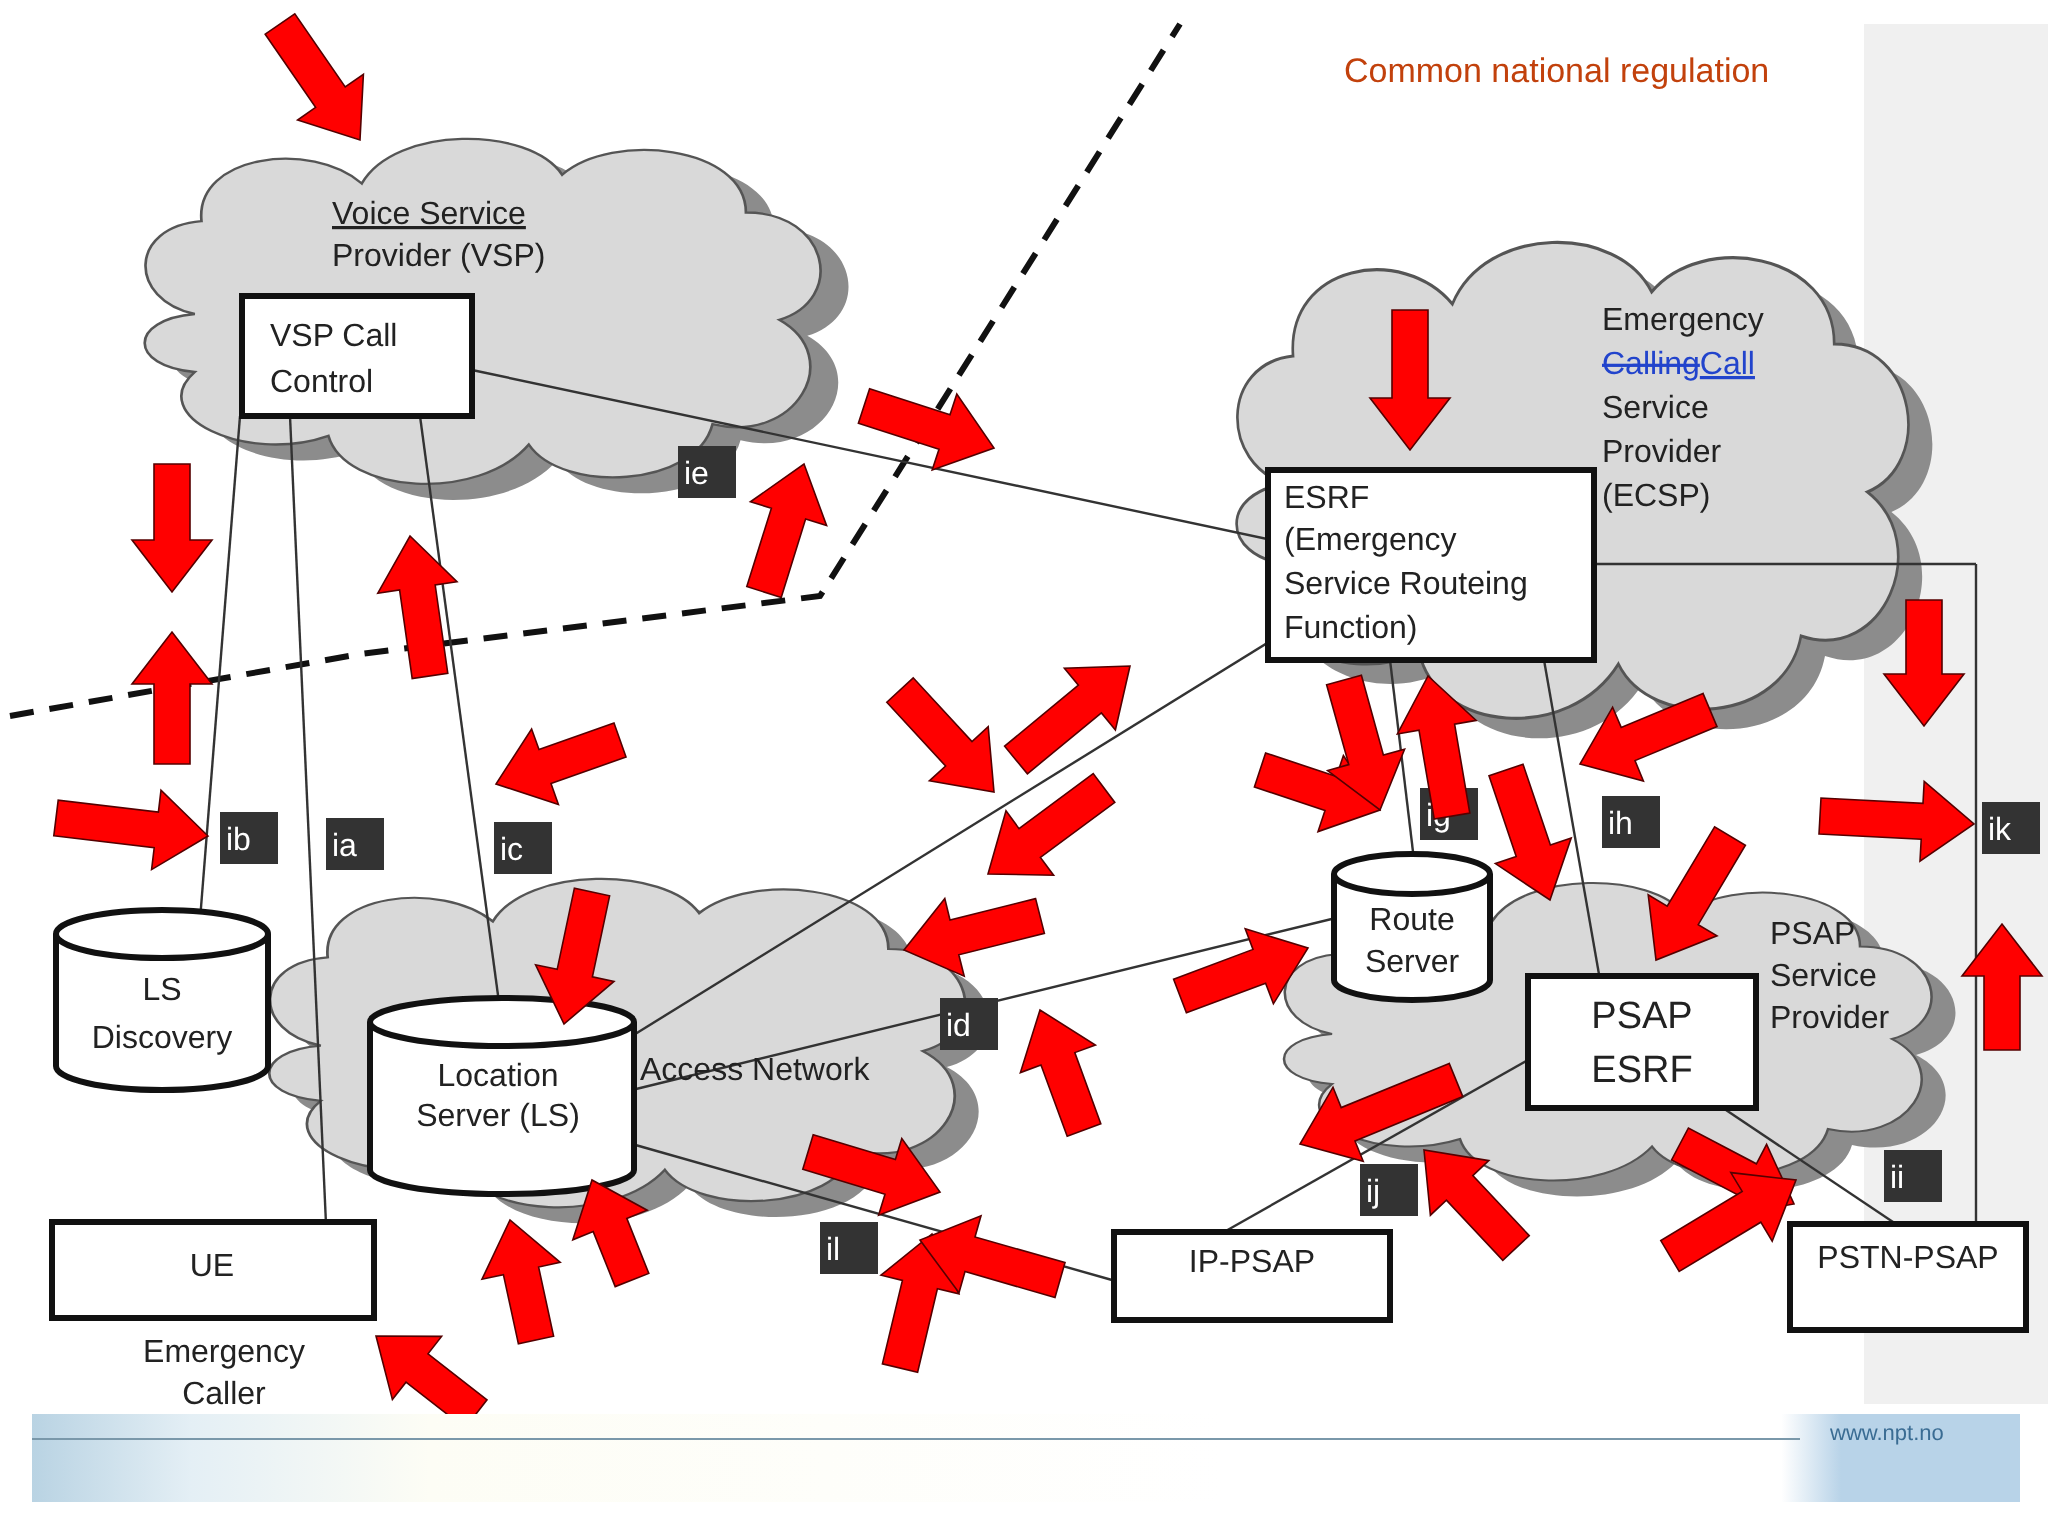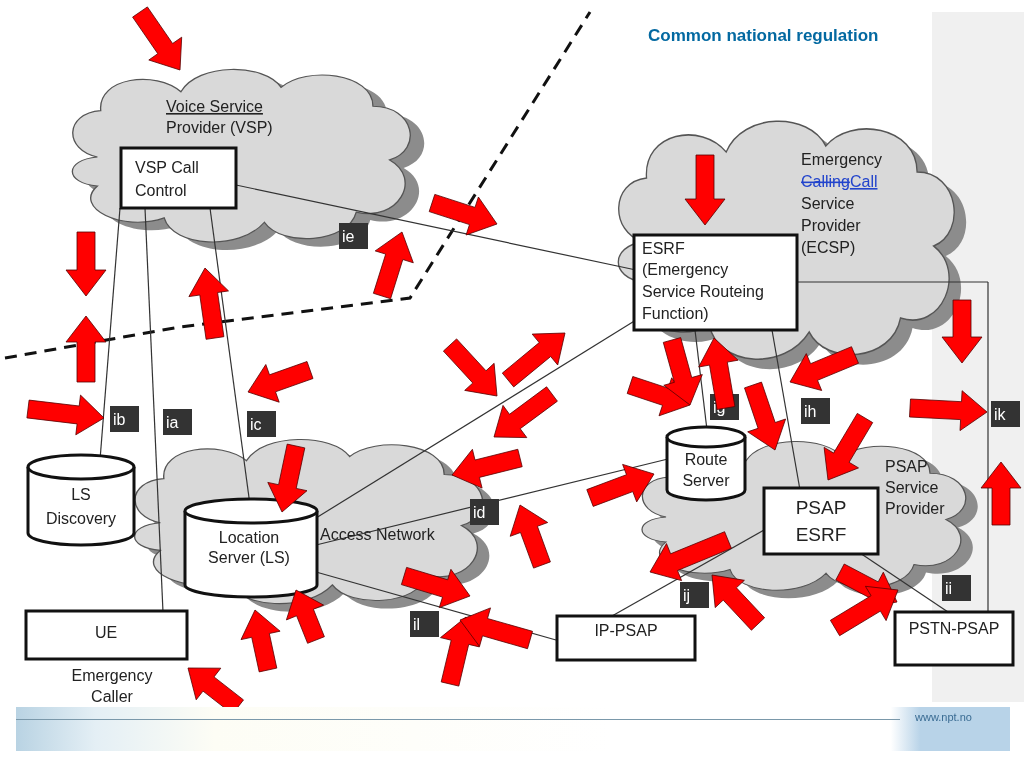--- a/index.html
+++ b/index.html
@@ -1,20 +1,20 @@
 <!DOCTYPE html>
 <html><head>
 <meta charset="utf-8">
 <style>
   html, body { margin: 0; padding: 0; }
   body { width: 1024px; height: 768px; position: relative; overflow: hidden; background: #ffffff;
          font-family: "Liberation Sans", sans-serif; }
   #diagram { position: absolute; left: 0; top: 0; }
   .right-panel { position: absolute; left: 932px; top: 12px; width: 92px; height: 690px; background: #f0f0f0; }
-  .title { position: absolute; left: 648px; top: 26px; font-weight: bold; font-size: 17px; color: #0369a1; }
+  .title { position: absolute; left: 672px; top: 26px; font-weight: normal; font-size: 17px; color: #c2410c; }
   .footer-band { position: absolute; left: 16px; top: 707px; width: 994px; height: 44px;
                  background: linear-gradient(to right, #b9d3e3 0%, #e4eff5 8%, #fdfdf5 20%, #ffffff 60%, #ffffff 88%, #b8d3e8 91%, #b8d3e8 100%); }
   .footer-line { position: absolute; left: 16px; top: 719px; width: 884px; height: 1px; background: #7a98aa; }
   .footer-url { position: absolute; left: 915px; top: 711px; font-size: 11px; color: #3a6c93; }
   svg text { font-family: "Liberation Sans", sans-serif; fill: #222; }
   .lbl { font-size: 16px; }
   .lbl-lg { font-size: 19px; }
   .tag text { fill: #ffffff; font-size: 16px; }
 </style>
 </head>

